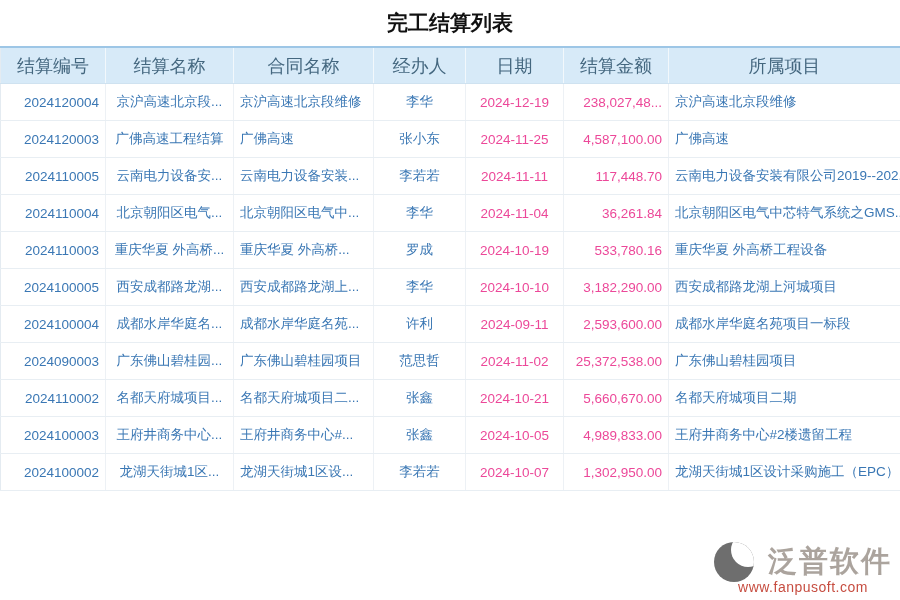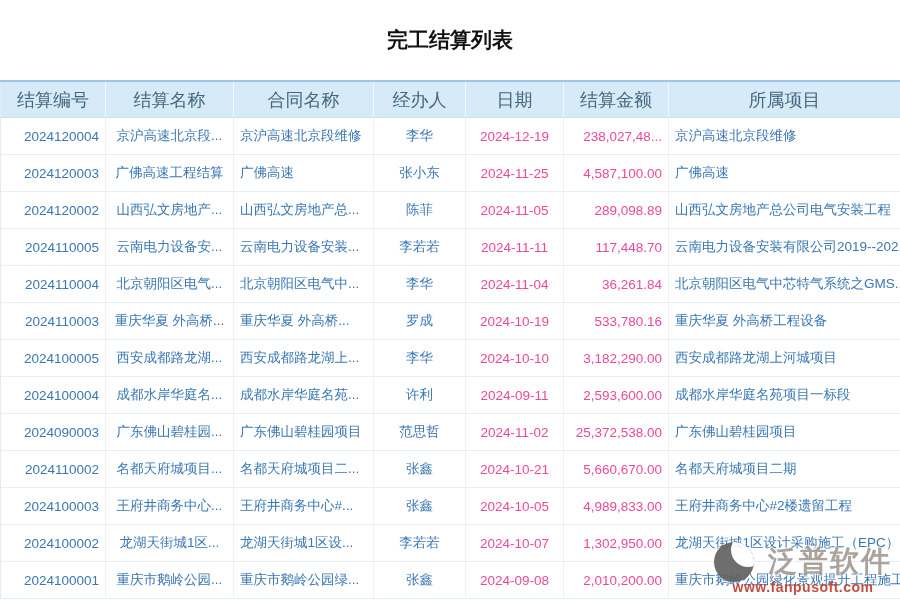--- a/index.html
+++ b/index.html
@@ -11,21 +11,21 @@
     background: #ffffff;
     font-family: "Liberation Sans", "DejaVu Sans", sans-serif;
   }
   .page {
     position: relative;
     width: 900px;
     height: 600px;
     overflow: hidden;
   }
   .page-title {
-    margin: 17px;
+    margin: 0;
     padding: 9px 0;
     height: 28px;
     line-height: 28px;
     text-align: center;
     font-size: 21px;
     font-weight: bold;
     color: #111111;
   }
   table.grid {
     width: 900px;
@@ -106,21 +106,21 @@
     font-size: 29px;
     font-weight: bold;
     letter-spacing: 2px;
     color: rgba(139, 129, 120, 0.8);
     text-shadow: 1px 1px 0 rgba(255,255,255,0.9), -1px -1px 0 rgba(255,255,255,0.9);
     white-space: nowrap;
   }
   .wm-url {
     margin-top: -3px;
     font-size: 14px;
-    font-weight: bold;
+    font-weight: normal;
     letter-spacing: 0.5px;
     color: #c0392b;
     white-space: nowrap;
   }
 </style>
 </head>
 <body>
 
 <div class="page">
   <h1 class="page-title">完工结算列表</h1>
@@ -159,29 +159,20 @@
         <tr>
           <td class="c-id link">2024120003</td>
           <td class="c-name link">广佛高速工程结算</td>
           <td class="c-contract link">广佛高速</td>
           <td class="c-handler link">张小东</td>
           <td class="c-date dark">2024-11-25</td>
           <td class="c-amount dark">4,587,100.00</td>
           <td class="c-project link">广佛高速</td>
         </tr>
         <tr>
-          <td class="c-id link">2024120002</td>
-          <td class="c-name link">山西弘文房地产...</td>
-          <td class="c-contract link">山西弘文房地产总...</td>
-          <td class="c-handler link">陈菲</td>
-          <td class="c-date dark">2024-11-05</td>
-          <td class="c-amount dark">289,098.89</td>
-          <td class="c-project link">山西弘文房地产总公司电气安装工程</td>
-        </tr>
-        <tr>
           <td class="c-id link">2024110005</td>
           <td class="c-name link">云南电力设备安...</td>
           <td class="c-contract link">云南电力设备安装...</td>
           <td class="c-handler link">李若若</td>
           <td class="c-date dark">2024-11-11</td>
           <td class="c-amount dark">117,448.70</td>
           <td class="c-project link">云南电力设备安装有限公司2019--202...</td>
         </tr>
         <tr>
           <td class="c-id link">2024110004</td>
@@ -247,29 +238,20 @@
           <td class="c-project link">王府井商务中心#2楼遗留工程</td>
         </tr>
         <tr>
           <td class="c-id link">2024100002</td>
           <td class="c-name link">龙湖天街城1区...</td>
           <td class="c-contract link">龙湖天街城1区设...</td>
           <td class="c-handler link">李若若</td>
           <td class="c-date dark">2024-10-07</td>
           <td class="c-amount dark">1,302,950.00</td>
           <td class="c-project link">龙湖天街城1区设计采购施工（EPC）...</td>
-        </tr>
-        <tr>
-          <td class="c-id link">2024100001</td>
-          <td class="c-name link">重庆市鹅岭公园...</td>
-          <td class="c-contract link">重庆市鹅岭公园绿...</td>
-          <td class="c-handler link">张鑫</td>
-          <td class="c-date dark">2024-09-08</td>
-          <td class="c-amount dark">2,010,200.00</td>
-          <td class="c-project link">重庆市鹅岭公园绿化景观提升工程施工</td>
         </tr>
       </tbody>
   </table>
 
   <div class="watermark">
     <div class="wm-top">
       <span class="wm-logo"></span>
       <span class="wm-brand">泛普软件</span>
     </div>
     <span class="wm-url">www.fanpusoft.com</span>

